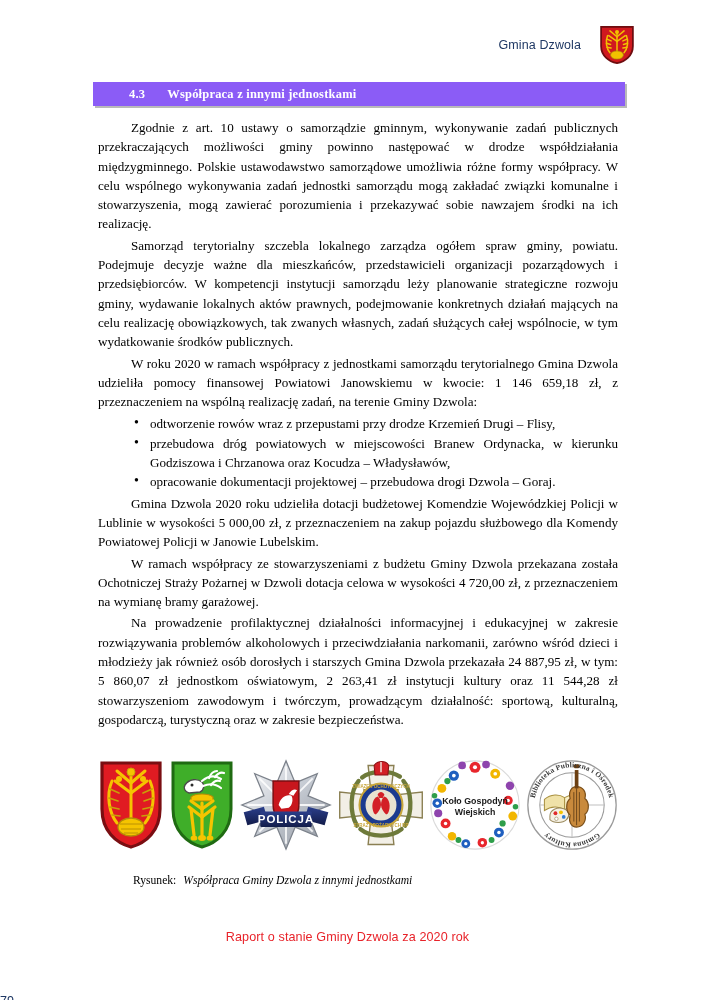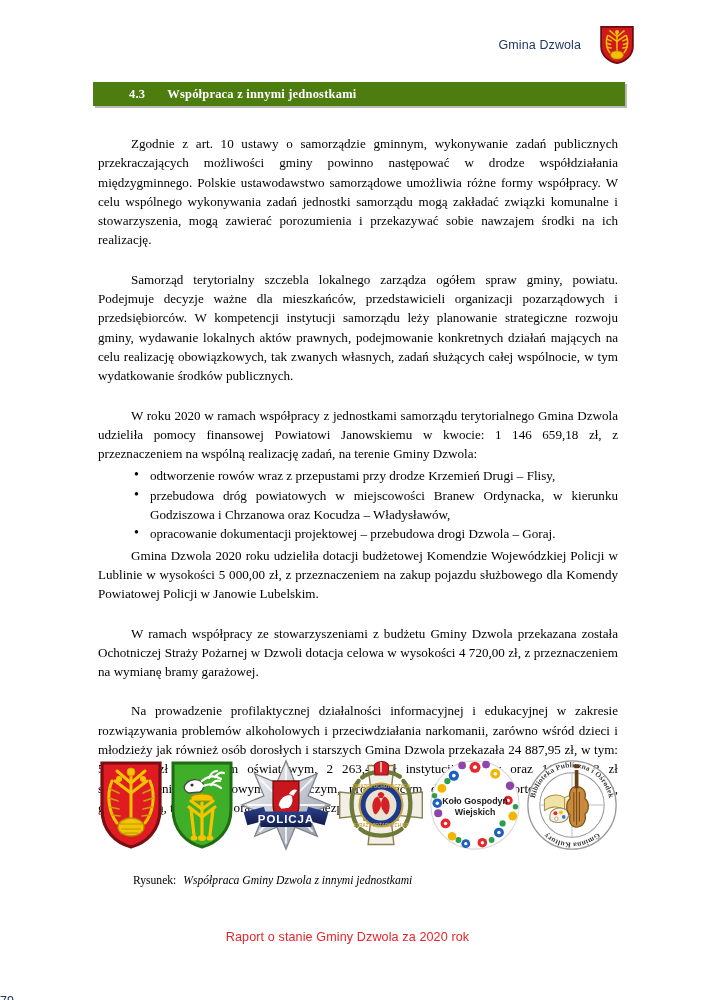--- a/index.html
+++ b/index.html
@@ -52,21 +52,21 @@
     display: block;
   }
 
   
   .section-bar {
     position: absolute;
     top: 82px;
     left: 93px;
     width: 532px;
     height: 24px;
-    background: #4d7c0f;
+    background: #8b5cf6;
     box-shadow: 2px 2px 0 0 #b9b9b9;
     display: flex;
     align-items: center;
     box-sizing: border-box;
   }
   .section-num {
     color: #ffffff;
     font-weight: bold;
     font-size: 12.5px;
     margin-left: 36px;
@@ -76,34 +76,34 @@
     color: #ffffff;
     font-weight: bold;
     font-size: 12.5px;
     margin-left: 22px;
     letter-spacing: .2px;
   }
 
   
   .content {
     position: absolute;
-    top: 134px;
+    top: 118px;
     left: 98px;
     width: 520px;
   }
   p.para {
     margin: 0 0 0 0;
     font-size: 13.1px;
     line-height: 19.3px;
     text-align: justify;
     text-indent: 33px;
     text-justify: inter-word;
     hyphens: none;
   }
-  p.para + p.para { margin-top: 20px; }
+  p.para + p.para { margin-top: 2px; }
 
   ul.bullets {
     list-style: none;
     margin: 3px 0 2px 0;
     padding: 0;
   }
   ul.bullets li {
     position: relative;
     font-size: 13.1px;
     line-height: 19.3px;

